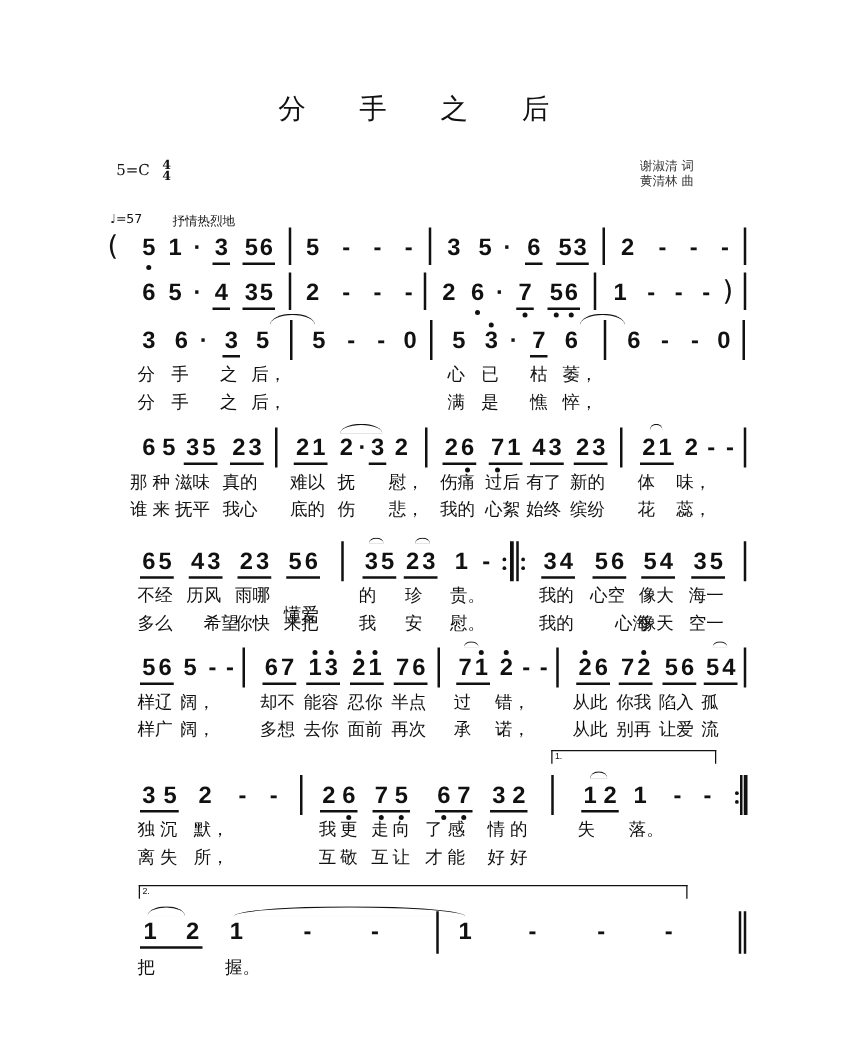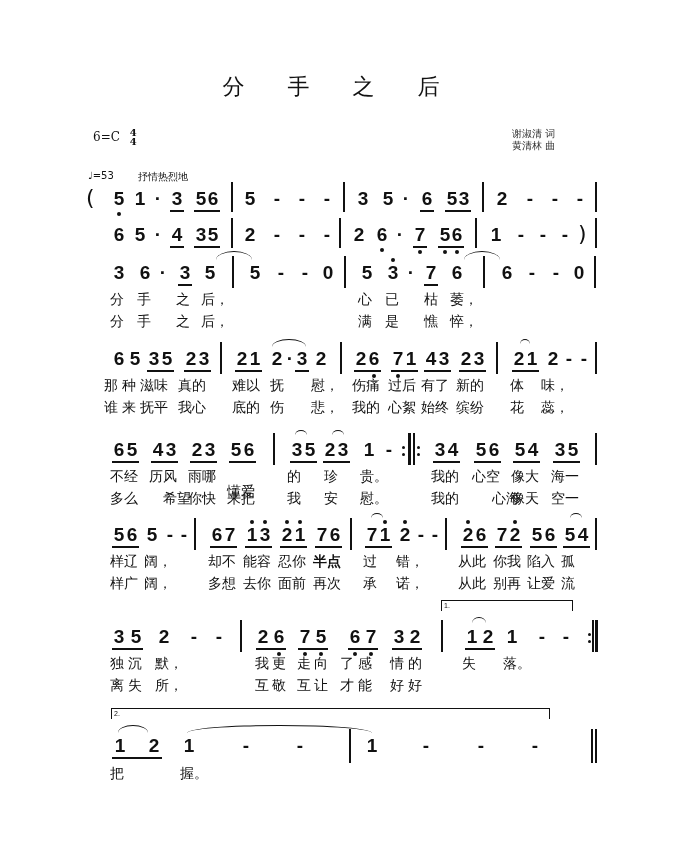--- a/index.html
+++ b/index.html
@@ -23,30 +23,30 @@
   .volta { position:absolute; border-top:1px solid #111; border-left:1px solid #111; border-right:1px solid #111; font-size:7px; }
   .paren { position:absolute; font-size:22px; line-height:22px; font-family:"DejaVu Sans", sans-serif; }
   .rdot { position:absolute; width:3px; height:3px; background:#111; border-radius:50%; }
 </style>
 </head>
 <body>
 
 <div class="abs title">分 手 之 后</div>
 
 <div class="abs meta" style="left:93px;top:128px;">
-  <span>6=C</span>
+  <span>5=C</span>
   <span class="frac"><span>4</span><span>4</span></span>
 </div>
 
 <div class="abs credits" style="left:512px;top:128px;">
   <div>谢淑清 词</div>
   <div>黄清林 曲</div>
 </div>
 
-<div class="abs tempo" style="left:88px;top:170px;">♩=53</div>
+<div class="abs tempo" style="left:88px;top:170px;">♩=57</div>
 <div class="abs tempo" style="left:138px;top:170px;">抒情热烈地</div>
 
 <div class="row" style="top:188px;">
   <div class="paren" style="left:86px;top:-1px;">(</div>
   <div class="note" style="left:112px;">5</div>
   <div class="dot" style="left:117px;top:24px;"></div>
   <div class="note" style="left:133px;">1</div>
   <div class="note" style="left:151px;">·</div>
   <div class="note" style="left:170px;">3</div>
   <div class="ul" style="left:170px;width:14px;top:22px;"></div>
@@ -352,21 +352,21 @@
   <div class="note" style="left:576px;">4</div>
   <div class="ul" style="left:563px;width:27px;top:22px;"></div>
   <div class="slur" style="left:570px;top:-11px;width:12px;height:4px;"></div>
   <div class="bar" style="left:595px;top:-6px;height:32px;"></div>
 
   <div class="lyr" style="left:110px;top:29px;">样辽</div>
   <div class="lyr" style="left:144px;top:29px;">阔，</div>
   <div class="lyr" style="left:208px;top:29px;">却不</div>
   <div class="lyr" style="left:243px;top:29px;">能容</div>
   <div class="lyr" style="left:278px;top:29px;">忍你</div>
-  <div class="lyr" style="left:313px;top:29px;font-weight:bold;">半点</div>
+  <div class="lyr" style="left:313px;top:29px;">半点</div>
   <div class="lyr" style="left:363px;top:29px;">过</div>
   <div class="lyr" style="left:396px;top:29px;">错，</div>
   <div class="lyr" style="left:458px;top:29px;">从此</div>
   <div class="lyr" style="left:493px;top:29px;">你我</div>
   <div class="lyr" style="left:527px;top:29px;">陷入</div>
   <div class="lyr" style="left:561px;top:29px;">孤</div>
 
   <div class="lyr" style="left:110px;top:51px;">样广</div>
   <div class="lyr" style="left:144px;top:51px;">阔，</div>
   <div class="lyr" style="left:208px;top:51px;">多想</div>

